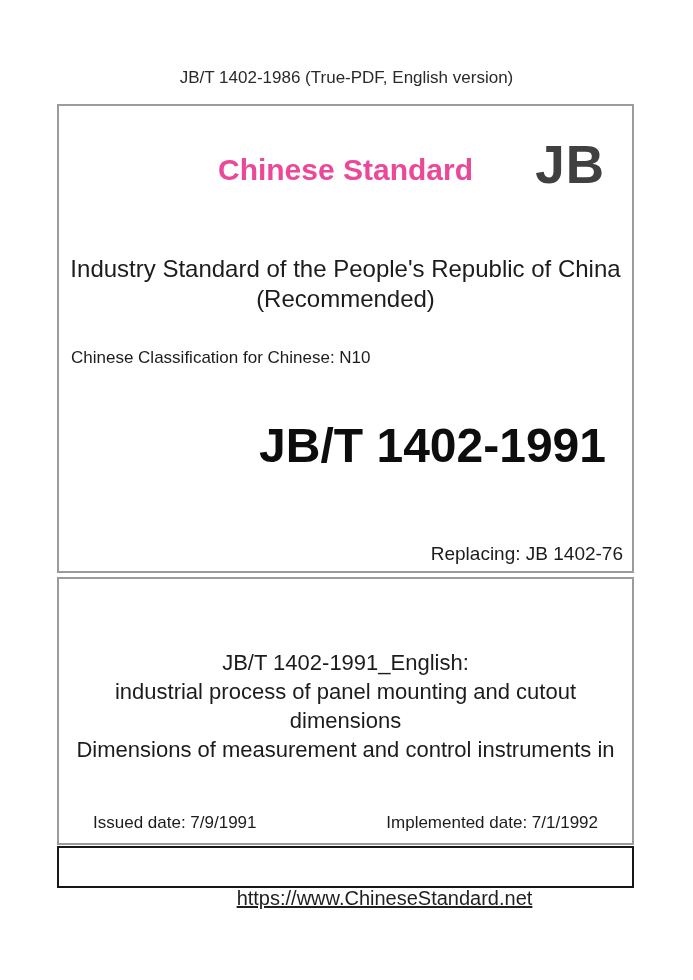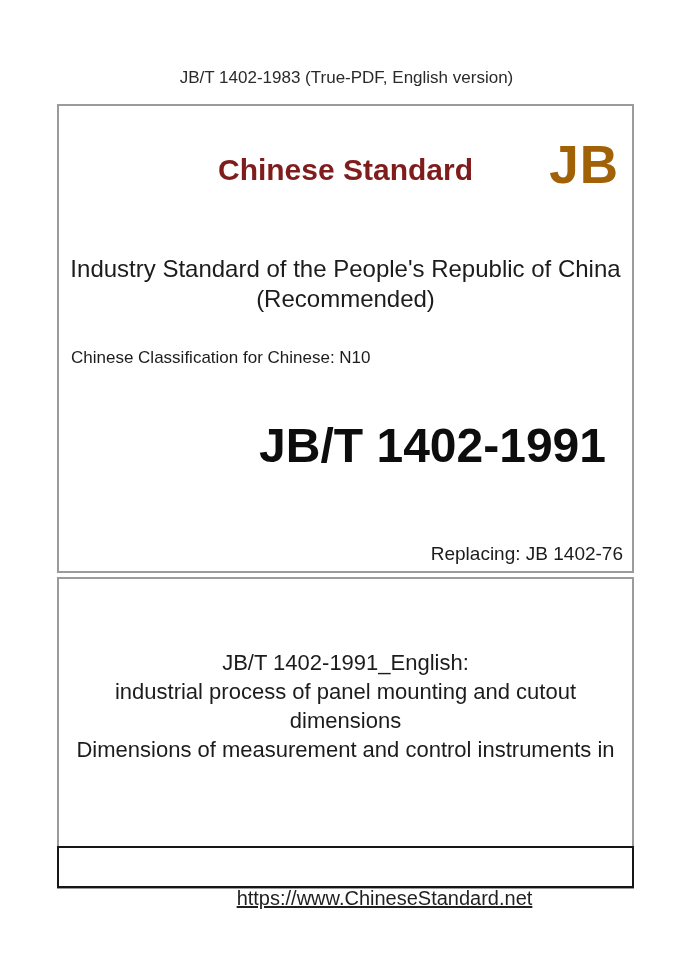--- a/index.html
+++ b/index.html
@@ -27,45 +27,45 @@
   }
   .box {
     position: absolute;
     left: 57px;
     width: 577px;
     box-sizing: border-box;
     border: 2px solid #9b9b9b;
     background: #ffffff;
   }
   .box1 { top: 104px; height: 469px; }
-  .box2 { top: 577px; height: 312px; }
+  .box2 { top: 577px; height: 268px; }
   .box3 {
     top: 846px;
     height: 42px;
     border: 2px solid #161616;
   }
   .brand-title {
     position: absolute;
     top: 46px;
     left: 0;
     width: 100%;
     text-align: center;
     font-size: 30px;
     font-weight: bold;
     line-height: 36px;
-    color: #7f1d1d;
+    color: #ec4899;
   }
   .jb-logo {
     position: absolute;
     top: 30px;
-    right: 13px;
+    right: 27px;
     font-size: 53px;
     font-weight: bold;
     line-height: 1.1;
-    color: #a16207;
+    color: #404040;
     letter-spacing: 1px;
   }
   .org-block {
     position: absolute;
     top: 148px;
     left: 0;
     width: 100%;
     text-align: center;
     font-size: 24px;
     line-height: 30px;
@@ -127,40 +127,44 @@
     color: #1f1f1f;
     text-decoration: underline;
     cursor: pointer;
   }
 </style>
 </head>
 <body>
 
 <div class="page">
 
-  <div class="header-text">JB/T 1402-1983 (True-PDF, English version)</div>
+  <div class="header-text">JB/T 1402-1986 (True-PDF, English version)</div>
 
   <div class="box box1">
     <div class="brand-title">Chinese Standard</div>
     <div class="jb-logo">JB</div>
     <div class="org-block">
       <div>Industry Standard of the People's Republic of China</div>
       <div>(Recommended)</div>
     </div>
     <div class="classification">Chinese Classification for Chinese: N10</div>
     <div class="standard-code">JB/T 1402-1991</div>
     <div class="replacing">Replacing: JB 1402-76</div>
   </div>
 
   <div class="box box2">
     <div class="doc-title">
       <div>JB/T 1402-1991_English:</div>
       <div>industrial process of panel mounting and cutout dimensions</div>
       <div>Dimensions of measurement and control instruments in</div>
     </div>
+    <div class="dates-row">
+      <span>Issued date: 7/9/1991</span>
+      <span>Implemented date: 7/1/1992</span>
+    </div>
   </div>
 
   <div class="box box3"></div>
 
   <div class="footer-link-wrap">
     <a class="footer-link">https://www.ChineseStandard.net</a>
   </div>
 
 </div>
 

